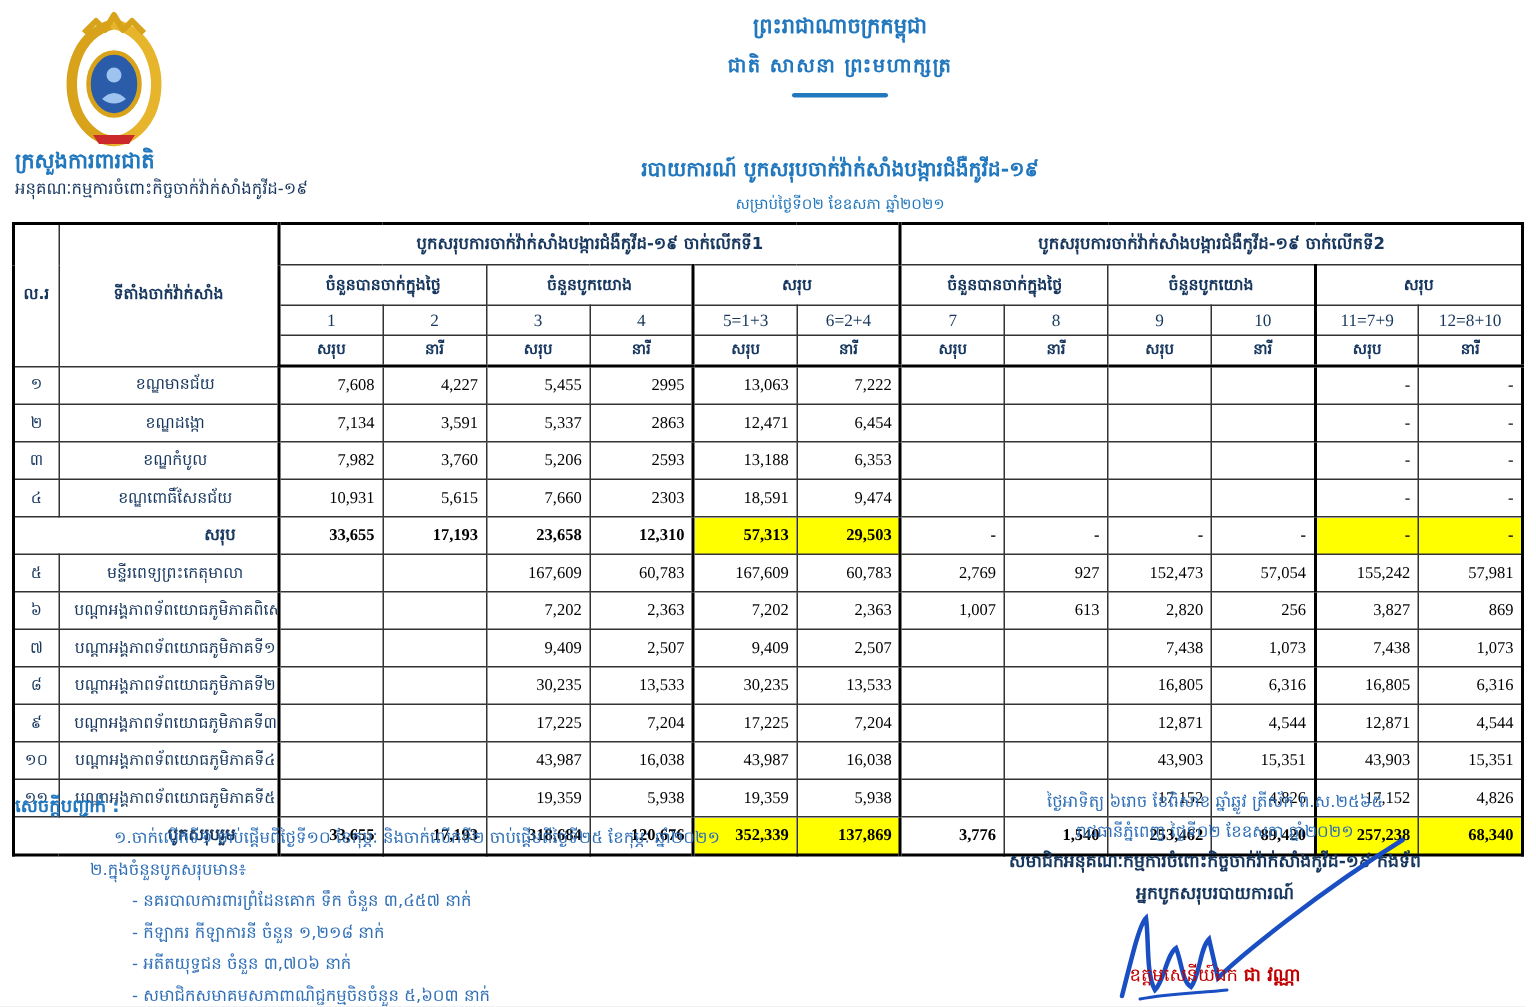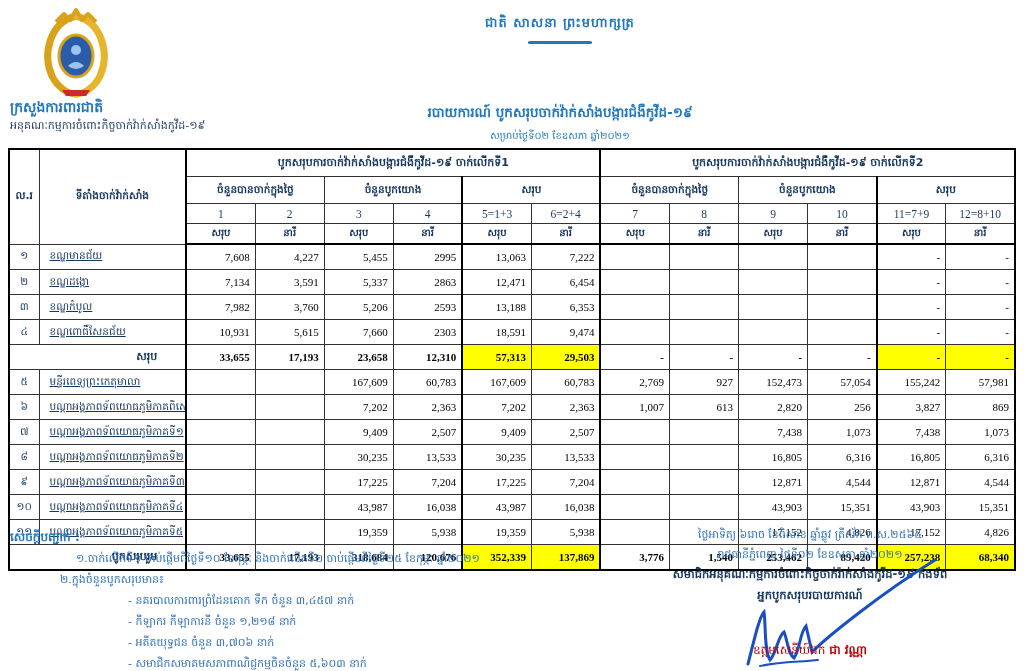--- a/index.html
+++ b/index.html
@@ -24,33 +24,33 @@
                table-layout:fixed;border:2px solid #000;}
   .report th,.report td{border:1px solid #333;overflow:hidden;white-space:nowrap;}
   .report thead th{text-align:center;vertical-align:middle;color:var(--navy);background:#fff;}
   .gh{font-size:11px;font-weight:bold;height:24px;}
   .sub{font-size:10.5px;font-weight:bold;height:24px;}
   .cnum{font-family:"Liberation Serif",serif;font-size:11.5px;font-weight:normal;color:#000;height:17px;}
   .unit{font-size:10px;font-weight:bold;height:17px;}
   .report thead tr:last-child th{border-bottom:2px solid #000;}
   .report td{height:22px;font-size:11px;color:#000;}
   td.no{text-align:center;font-size:10.5px;color:var(--navy);}
-  td.label{text-align:left;padding-left:10px;font-size:10.5px;color:var(--navy);text-decoration:underline;}
+  td.label{text-align:center;padding-left:10px;font-size:10.5px;color:var(--navy);}
   td.num{text-align:right;padding-right:5px;font-family:"Liberation Serif",serif;font-size:11px;}
   tr.total td{font-weight:bold;border-top:1.5px solid #000;}
   td.total-label{text-align:right;padding-right:28px;font-size:11px;color:var(--navy);}
   .bL2{border-left:2px solid #000 !important;}
   .hl{background:var(--highlight);}
 
   
   .notes{position:absolute;left:10px;top:527px;width:600px;color:var(--note);font-size:11px;line-height:21px;}
   .notes-head{font-size:12px;font-weight:bold;color:var(--accent);}
   .note-1{margin-left:66px;}
   .note-2{margin-left:50px;}
-  .note-bullet{margin-left:118px;}
+  .note-bullet{margin-left:78px;}
 
   .sig-block{position:absolute;left:600px;top:524px;width:420px;text-align:center;}
   .sig-l1,.sig-l2{font-size:11px;color:var(--note);margin-top:2px;line-height:18px;}
   .sig-l3{font-size:11.5px;font-weight:bold;color:var(--navy);margin-top:3px;}
   .sig-l4{font-size:11.5px;font-weight:bold;color:var(--navy);margin-top:4px;}
   .signature{position:absolute;left:130px;top:78px;width:220px;height:70px;pointer-events:none;}
   .sig-name{position:absolute;left:0;top:118px;width:100%;font-size:12px;color:var(--red);}
   .sig-name b{font-weight:bold;}
 </style>
 </head>
@@ -66,20 +66,21 @@
       <ellipse cx="40" cy="50" rx="17" ry="21" fill="#2a5caa" stroke="#d8a31a" stroke-width="3"></ellipse>
       <circle cx="40" cy="44" r="5" fill="#9fc3ef"></circle>
       <path d="M32 60 Q40 52 48 60 Q40 66 32 60 Z" fill="#9fc3ef"></path>
       <path d="M26 84 L54 84 L50 90 L30 90 Z" fill="#cc2a2a"></path>
     </svg>
   </div>
   <div class="ministry-name kh">ក្រសួងការពារជាតិ</div>
   <div class="ministry-sub kh">អនុគណៈកម្មការចំពោះកិច្ចចាក់វ៉ាក់សាំងកូវីដ-១៩</div>
 
   <div class="kingdom">
+    <div class="kingdom-l1 kh">ព្រះរាជាណាចក្រកម្ពុជា</div>
     <div class="kingdom-l2 kh">ជាតិ   សាសនា   ព្រះមហាក្សត្រ</div>
     <div class="kingdom-rule"></div>
   </div>
 
   <div class="title-block">
     <div class="doc-title kh">របាយការណ៍ បូកសរុបចាក់វ៉ាក់សាំងបង្ការជំងឺកូវីដ-១៩</div>
     <div class="doc-subtitle kh">សម្រាប់ថ្ងៃទី០២ ខែឧសភា ឆ្នាំ២០២១</div>
   </div>
 
   <table class="report">

